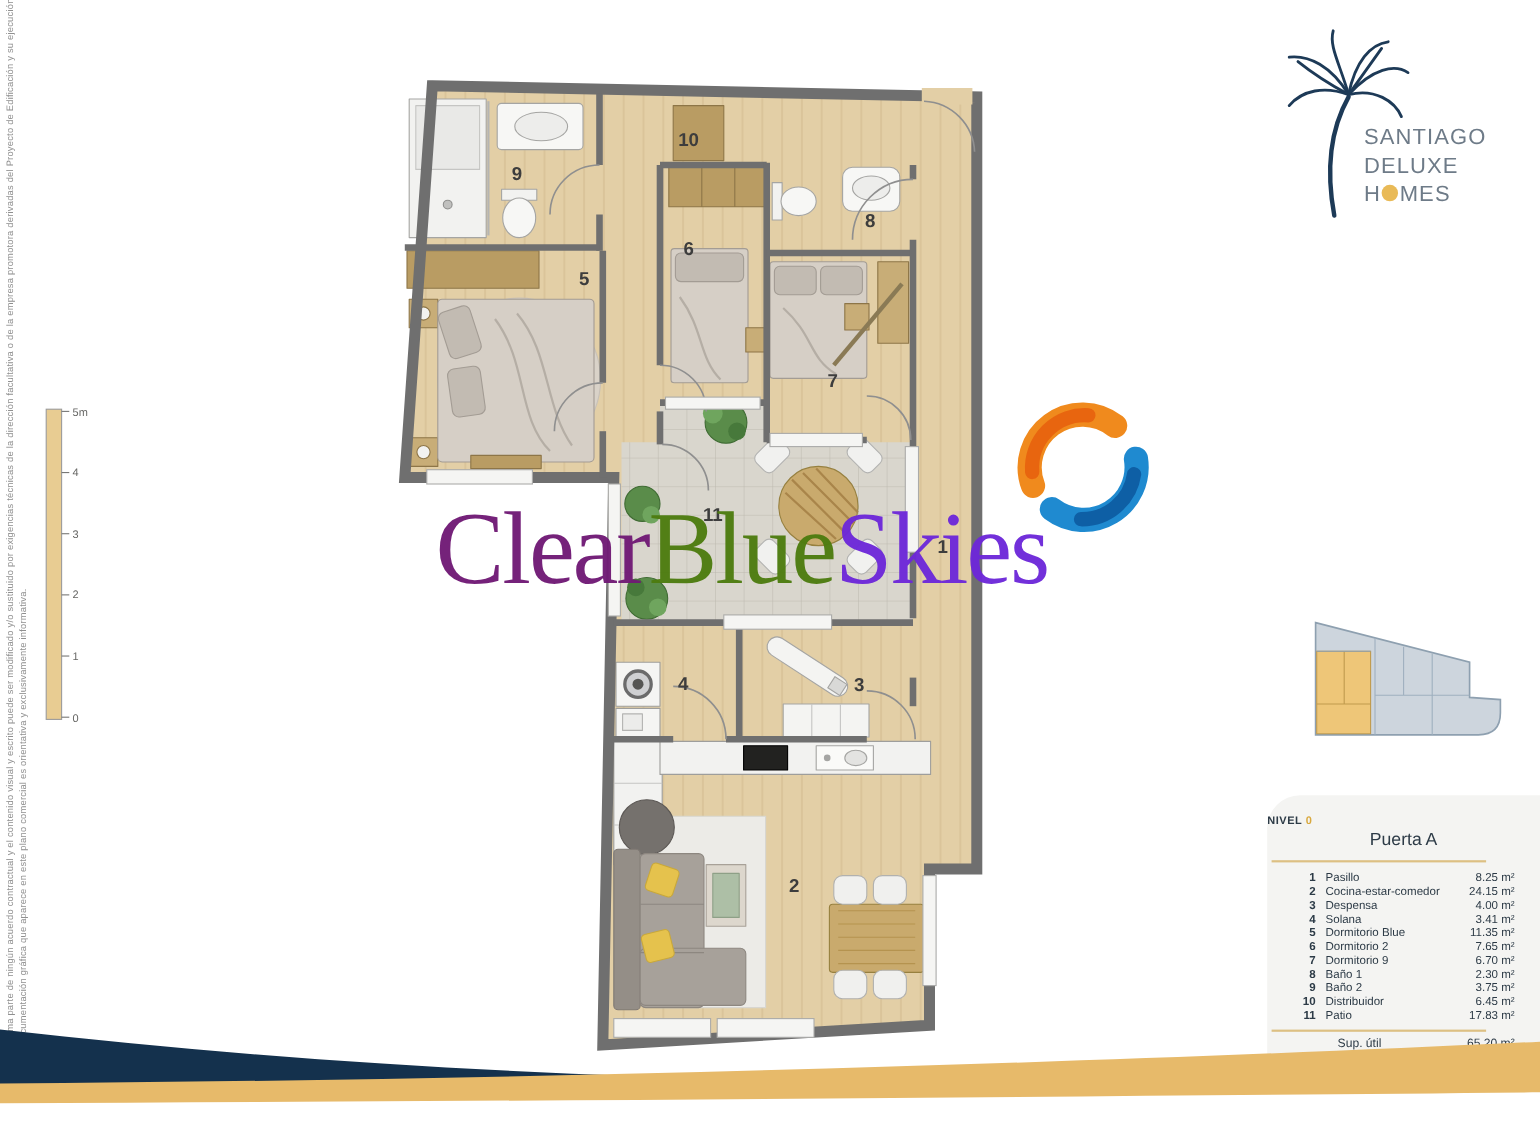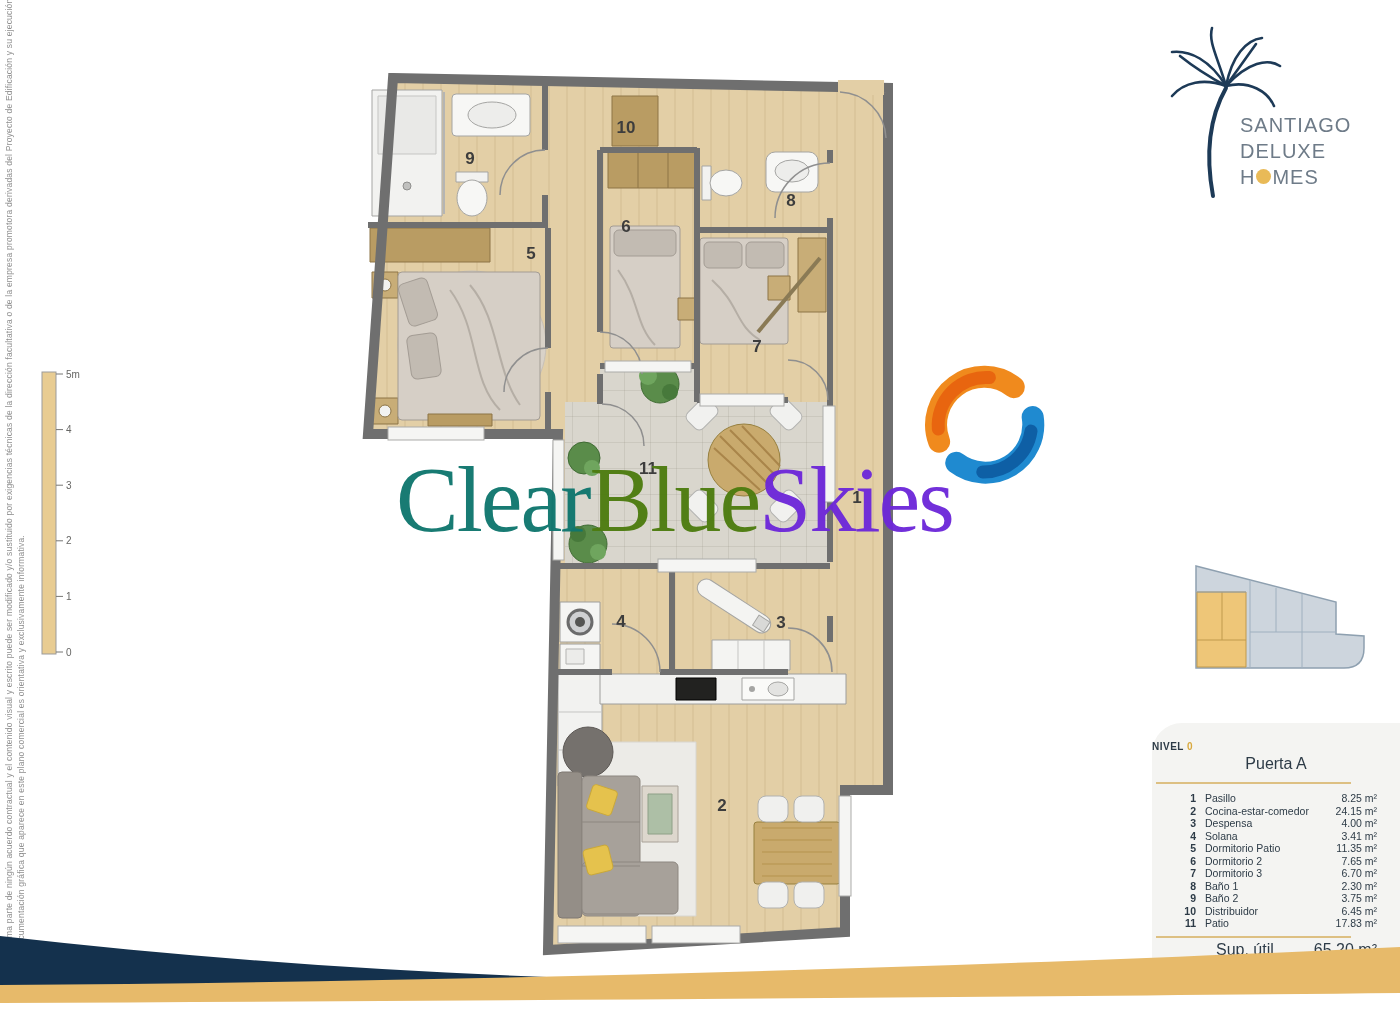--- a/index.html
+++ b/index.html
@@ -11,21 +11,21 @@
 
   
   #plan-svg{position:absolute;left:0;top:0;z-index:1;}
 
   
   .watermark{
     position:absolute;left:396px;top:452px;z-index:3;
     font-family:"Liberation Serif", serif;font-size:94px;line-height:1;
     letter-spacing:-2px;white-space:nowrap;pointer-events:none;opacity:.96;
   }
-  .wm-dark{color:#0f766e;}
+  .wm-dark{color:#701a75;}
   .wm-light{color:#4d7c0f;}
   .wm-mid{color:#6d28d9;}
 
   
   .brand-text{
     position:absolute;left:1240px;top:112px;z-index:2;
     font-size:20px;line-height:26px;color:#6e7b88;letter-spacing:1px;
   }
   .gold-dot{display:inline-block;width:15px;height:15px;border-radius:50%;
     background:#e9ba57;margin:0 1px;}
@@ -38,21 +38,21 @@
   .legend-title{font-size:10px;font-weight:bold;color:#2d3b47;text-align:left;
     letter-spacing:.5px;padding-top:18px;}
   .legend-title .gold{color:#d9a93f;}
   .legend-sub{font-size:16px;color:#2d3b47;text-align:center;margin-top:3px;}
   .rule{height:2px;background:#ddc083;margin:9px 49px 8px 4px;}
   .rule2{margin-top:6px;margin-bottom:5px;}
   .lrow{display:flex;align-items:baseline;padding:0 23px 0 28px;
     font-size:10.5px;line-height:12.55px;color:#2d3b47;}
   .lrow .n{width:16px;text-align:right;font-weight:bold;margin-right:9px;}
   .lrow .ar{margin-left:auto;}
-  .trow{display:flex;padding:0 23px 0 64px;font-size:16px;line-height:13px;color:#2d3b47;}
+  .trow{display:flex;padding:0 23px 0 64px;font-size:11px;line-height:13px;color:#2d3b47;}
   .trow .tv{margin-left:auto;}
 
   
   .disc{position:absolute;writing-mode:vertical-rl;transform:rotate(180deg);
     font-size:8.5px;color:#8f8f8f;letter-spacing:.2px;white-space:nowrap;z-index:2;}
   #disc-outer{left:4px;bottom:62px;}
   #disc-inner{left:16px;bottom:62px;}
 
   
   #footer-svg{position:absolute;left:0;top:930px;z-index:4;pointer-events:none;}
@@ -374,31 +374,31 @@
       <span class="nm">Despensa</span>
       <span class="ar">4.00 m²</span>
     </div>
   <div class="lrow">
       <span class="n">4</span>
       <span class="nm">Solana</span>
       <span class="ar">3.41 m²</span>
     </div>
   <div class="lrow">
       <span class="n">5</span>
-      <span class="nm">Dormitorio Patio</span>
+      <span class="nm">Dormitorio Blue</span>
       <span class="ar">11.35 m²</span>
     </div>
   <div class="lrow">
       <span class="n">6</span>
       <span class="nm">Dormitorio 2</span>
       <span class="ar">7.65 m²</span>
     </div>
   <div class="lrow">
       <span class="n">7</span>
-      <span class="nm">Dormitorio 3</span>
+      <span class="nm">Dormitorio 9</span>
       <span class="ar">6.70 m²</span>
     </div>
   <div class="lrow">
       <span class="n">8</span>
       <span class="nm">Baño 1</span>
       <span class="ar">2.30 m²</span>
     </div>
   <div class="lrow">
       <span class="n">9</span>
       <span class="nm">Baño 2</span>

